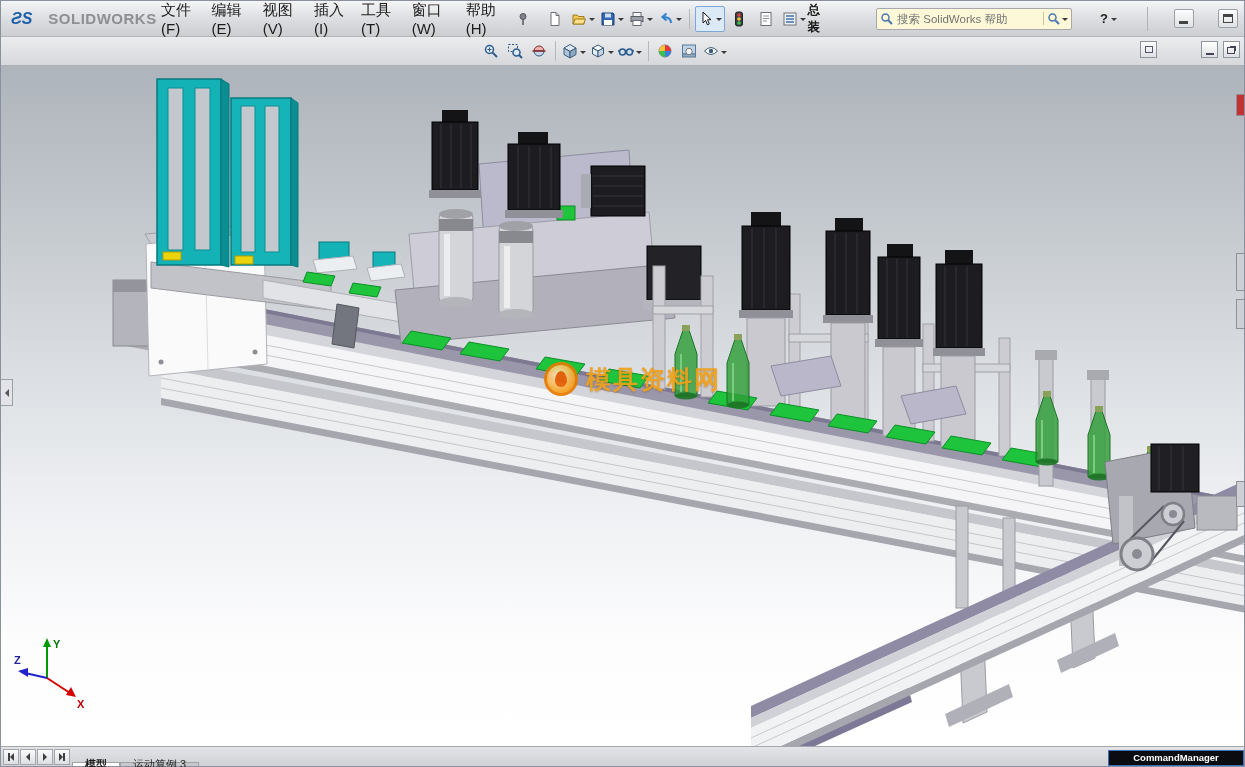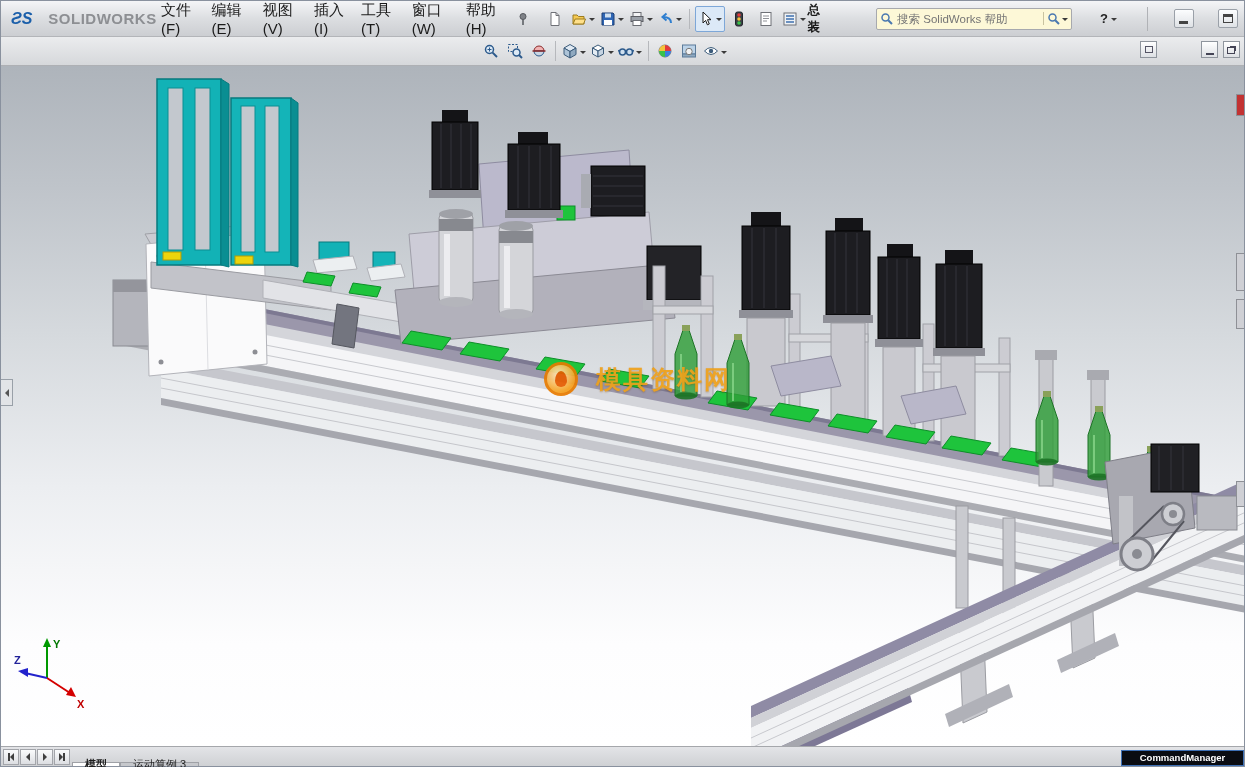--- a/index.html
+++ b/index.html
@@ -33,40 +33,40 @@
 .toolbar2 .tb-btn{height:24px;min-width:24px}
 .t2-right{position:absolute;right:4px;top:4px;display:flex;align-items:center;gap:5px}
 .small-btn{width:17px;height:17px;border:1px solid #8f959d;background:linear-gradient(#fff,#dde0e4);display:flex;align-items:center;justify-content:center}
 .inner-box{width:8px;height:7px;border:1px solid #556}
 .gap40{width:34px}
 .doc-min{width:8px;height:2px;background:#445;margin-top:8px}
 .doc-restore{width:8px;height:7px;border:1px solid #445;box-shadow:2px -2px 0 -1px #445;margin:2px 0 0 -2px}
 
 .viewport{position:relative;flex:1;background:linear-gradient(180deg,#aeb4bb 0%,#bfc4ca 18%,#d6dade 40%,#eceef1 62%,#fdfdfe 85%,#ffffff 100%);overflow:hidden}
 .viewport svg.model{position:absolute;inset:0}
-.watermark{position:absolute;left:543px;top:296px;display:flex;align-items:center;gap:18px;opacity:.92;pointer-events:none}
+.watermark{position:absolute;left:543px;top:296px;display:flex;align-items:center;gap:8px;opacity:.92;pointer-events:none}
 .wm-logo{width:34px;height:34px;border-radius:50%;border:3px solid #e87b00;background:radial-gradient(circle at 40% 35%,#ffe9c0,#f7a21f 70%);display:flex;align-items:center;justify-content:center}
 .wm-flame{width:12px;height:16px;background:#e85d00;border-radius:50% 50% 50% 50%/62% 62% 38% 38%}
 .wm-text{font-size:25px;font-weight:bold;color:#efa11a;letter-spacing:2px;text-shadow:0 1px 2px rgba(110,60,0,.35)}
 .triad{position:absolute;left:12px;bottom:36px}
 .left-flyout{position:absolute;left:0;top:313px;width:12px;height:27px;background:#e2e4e7;border:1px solid #99a0a8;border-left:none;display:flex;align-items:center;justify-content:center}
 .flyout-arrow{width:0;height:0;border:4px solid transparent;border-right-color:#555;margin-right:3px}
 .edge-strip{position:absolute;right:0;width:8px;border:1px solid #8e9096;border-right:none}
 
 .statusbar{height:20px;flex:0 0 20px;background:linear-gradient(#e3e4e7,#cfd1d4);border-top:1px solid #a5a7ab;display:flex;align-items:stretch;position:relative}
 .nav-btns{display:flex;align-items:center;padding:0 2px;gap:1px}
 .nav-btn{width:16px;height:16px;border:1px solid #a3a5aa;background:linear-gradient(#fafbfc,#dcdee2);display:flex;align-items:center;justify-content:center}
 .tl,.tr{width:0;height:0;border:4px solid transparent}
 .tl{border-right-color:#3f3f3f;border-left-width:0}
 .tr{border-left-color:#3f3f3f;border-right-width:0}
 .endbar{width:2px;height:8px;background:#3f3f3f}
 .tab{display:flex;align-items:center;padding:0 12px;font-size:11px;color:#1c1c1c;border:1px solid #9fa1a6;border-bottom:none;margin-top:15px;cursor:default}
 .tab.active{background:#fff;font-weight:bold}
 .tab.inactive{background:#c6c8cc}
-.cmdmgr{position:absolute;right:0;bottom:0;width:123px;height:16px;background:#0a0c12;border:1px solid #3d6fb4;color:#fff;font-size:9.5px;font-weight:bold;text-align:center;line-height:14px}
+.cmdmgr{position:absolute;right:0;bottom:0;width:136px;height:16px;background:#0a0c12;border:1px solid #3d6fb4;color:#fff;font-size:9.5px;font-weight:bold;text-align:center;line-height:14px}
 </style>
 </head>
 <body>
 
 <div id="app">
 
   <div class="titlebar">
     <div class="logo">
       <span class="logo-mark">ƧS</span>
       <span class="logo-text">SOLIDWORKS</span>

